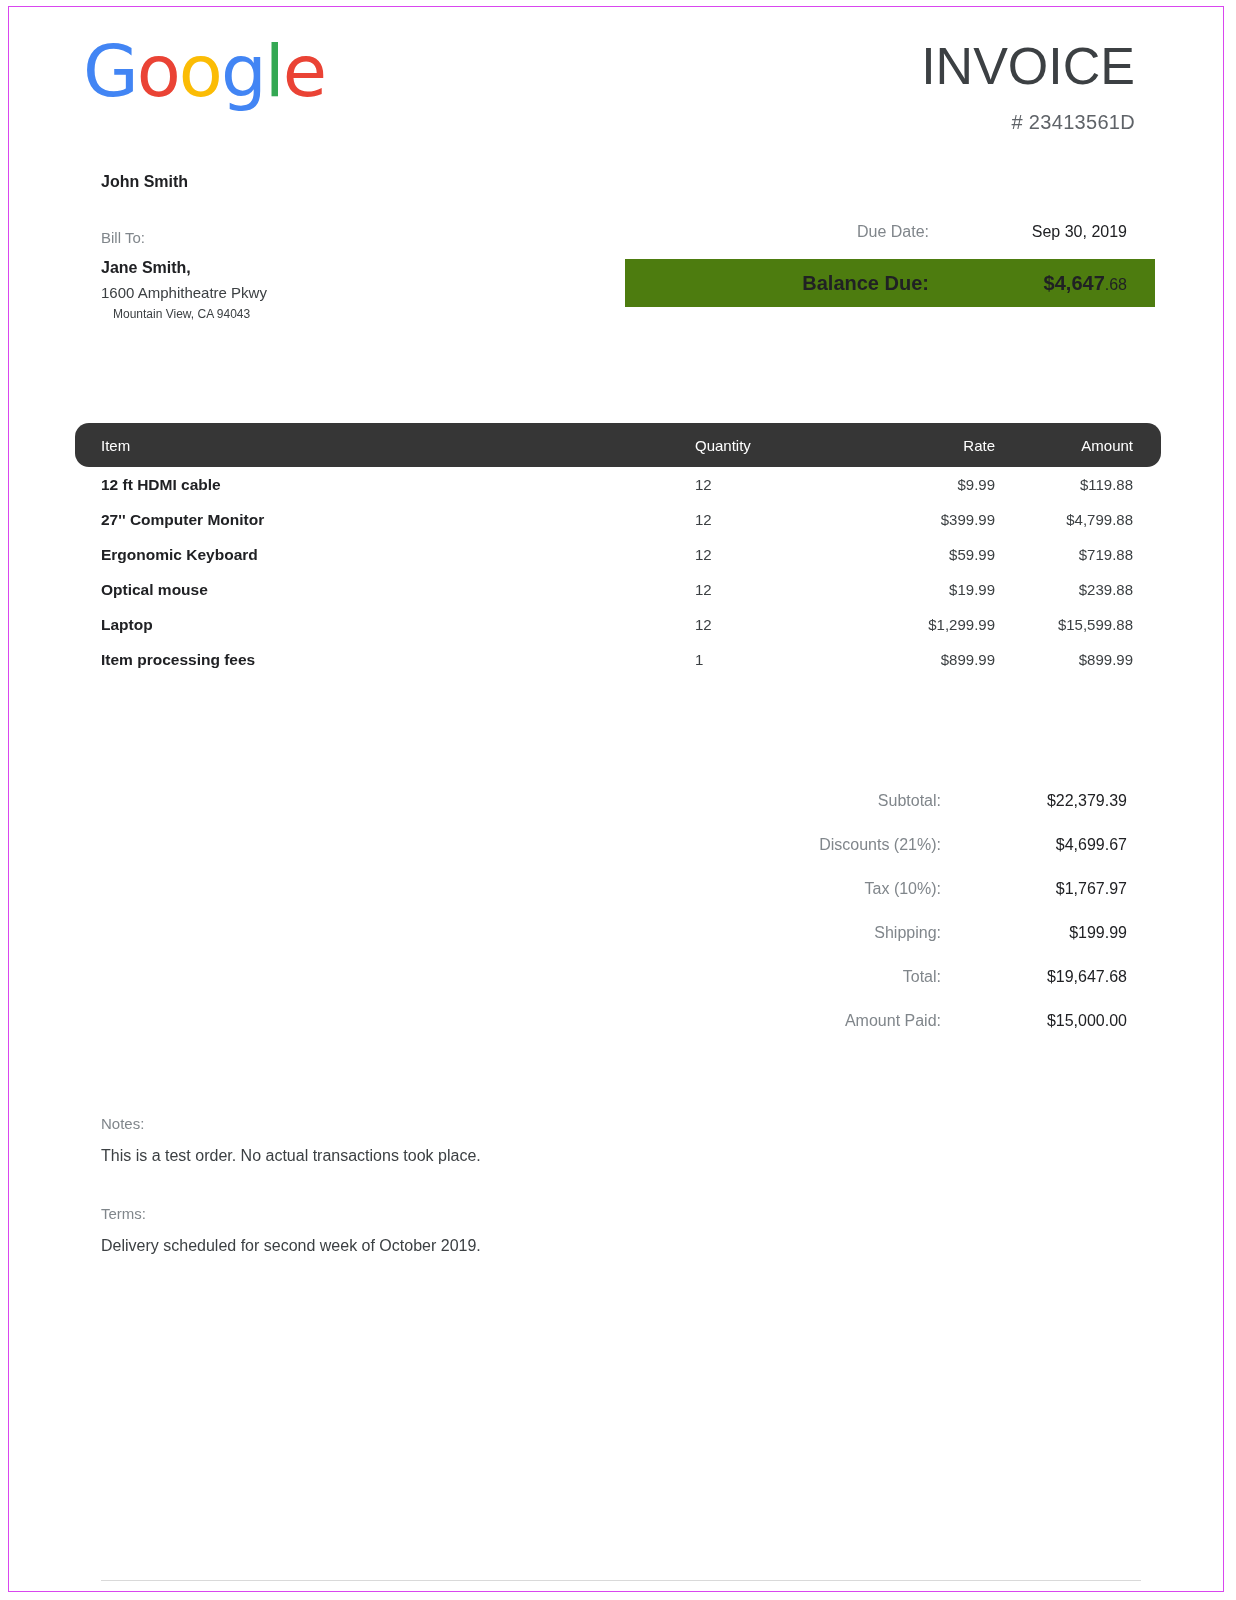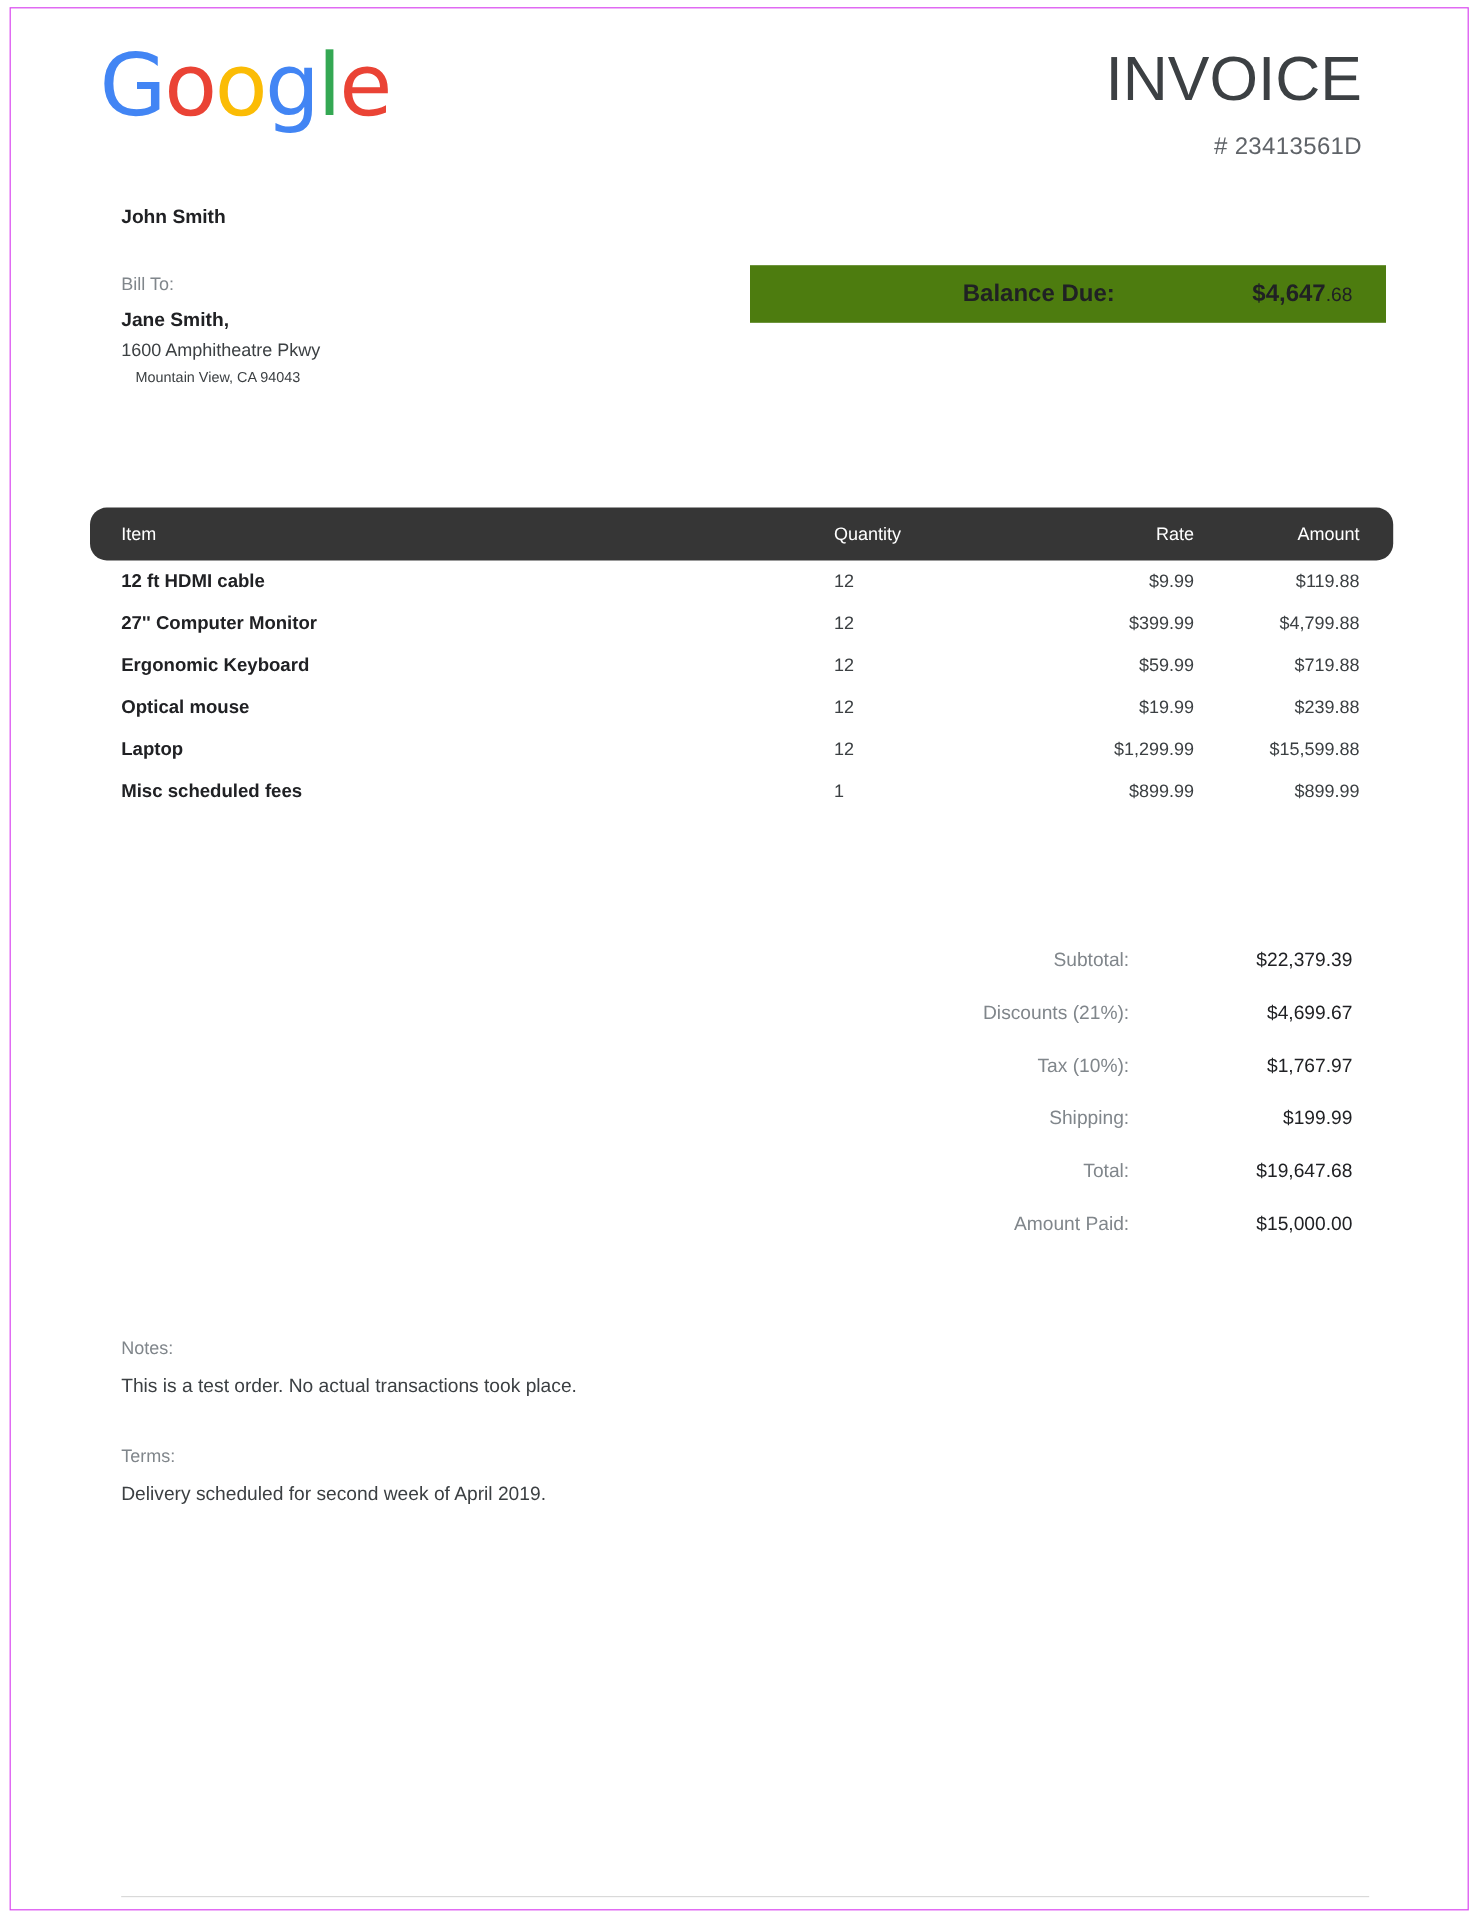--- a/index.html
+++ b/index.html
@@ -267,20 +267,24 @@
     <div class="invoice-title">INVOICE</div>
     <div class="invoice-number"># 23413561D</div>
 
     <div class="from-name">John Smith</div>
     <div class="billto-label">Bill To:</div>
     <div class="billto-name">Jane Smith,</div>
     <div class="billto-addr1">1600 Amphitheatre Pkwy</div>
     <div class="billto-addr2">Mountain View, CA 94043</div>
 
     <div class="meta">
+      <div class="meta-row">
+        <div class="meta-label">Due Date:</div>
+        <div class="meta-value">Sep 30, 2019</div>
+      </div>
       <div class="balance-row">
         <div class="balance-label">Balance Due:</div>
         <div class="balance-value"><b>$4,647</b><span class="cents">.68</span></div>
       </div>
     </div>
 
     <div class="table">
       <div class="thead">
         <div class="th-item">Item</div>
         <div class="th-qty">Quantity</div>
@@ -312,21 +316,21 @@
         <div class="td-rate">$19.99</div>
         <div class="td-amount">$239.88</div>
       </div>
       <div class="trow">
         <div class="td-item">Laptop</div>
         <div class="td-qty">12</div>
         <div class="td-rate">$1,299.99</div>
         <div class="td-amount">$15,599.88</div>
       </div>
       <div class="trow">
-        <div class="td-item">Misc scheduled fees</div>
+        <div class="td-item">Item processing fees</div>
         <div class="td-qty">1</div>
         <div class="td-rate">$899.99</div>
         <div class="td-amount">$899.99</div>
       </div>
     </div>
 
     <div class="totals">
       <div class="total-row">
         <div class="total-label">Subtotal:</div>
         <div class="total-value">$22,379.39</div>
@@ -349,17 +353,17 @@
       </div>
       <div class="total-row">
         <div class="total-label">Amount Paid:</div>
         <div class="total-value">$15,000.00</div>
       </div>
     </div>
 
     <div class="notes-label">Notes:</div>
     <div class="notes-text">This is a test order. No actual transactions took place.</div>
     <div class="terms-label">Terms:</div>
-    <div class="terms-text">Delivery scheduled for second week of April 2019.</div>
+    <div class="terms-text">Delivery scheduled for second week of October 2019.</div>
 
     <div class="footrule"></div>
   </div>
 </div>
 
 </body></html>

